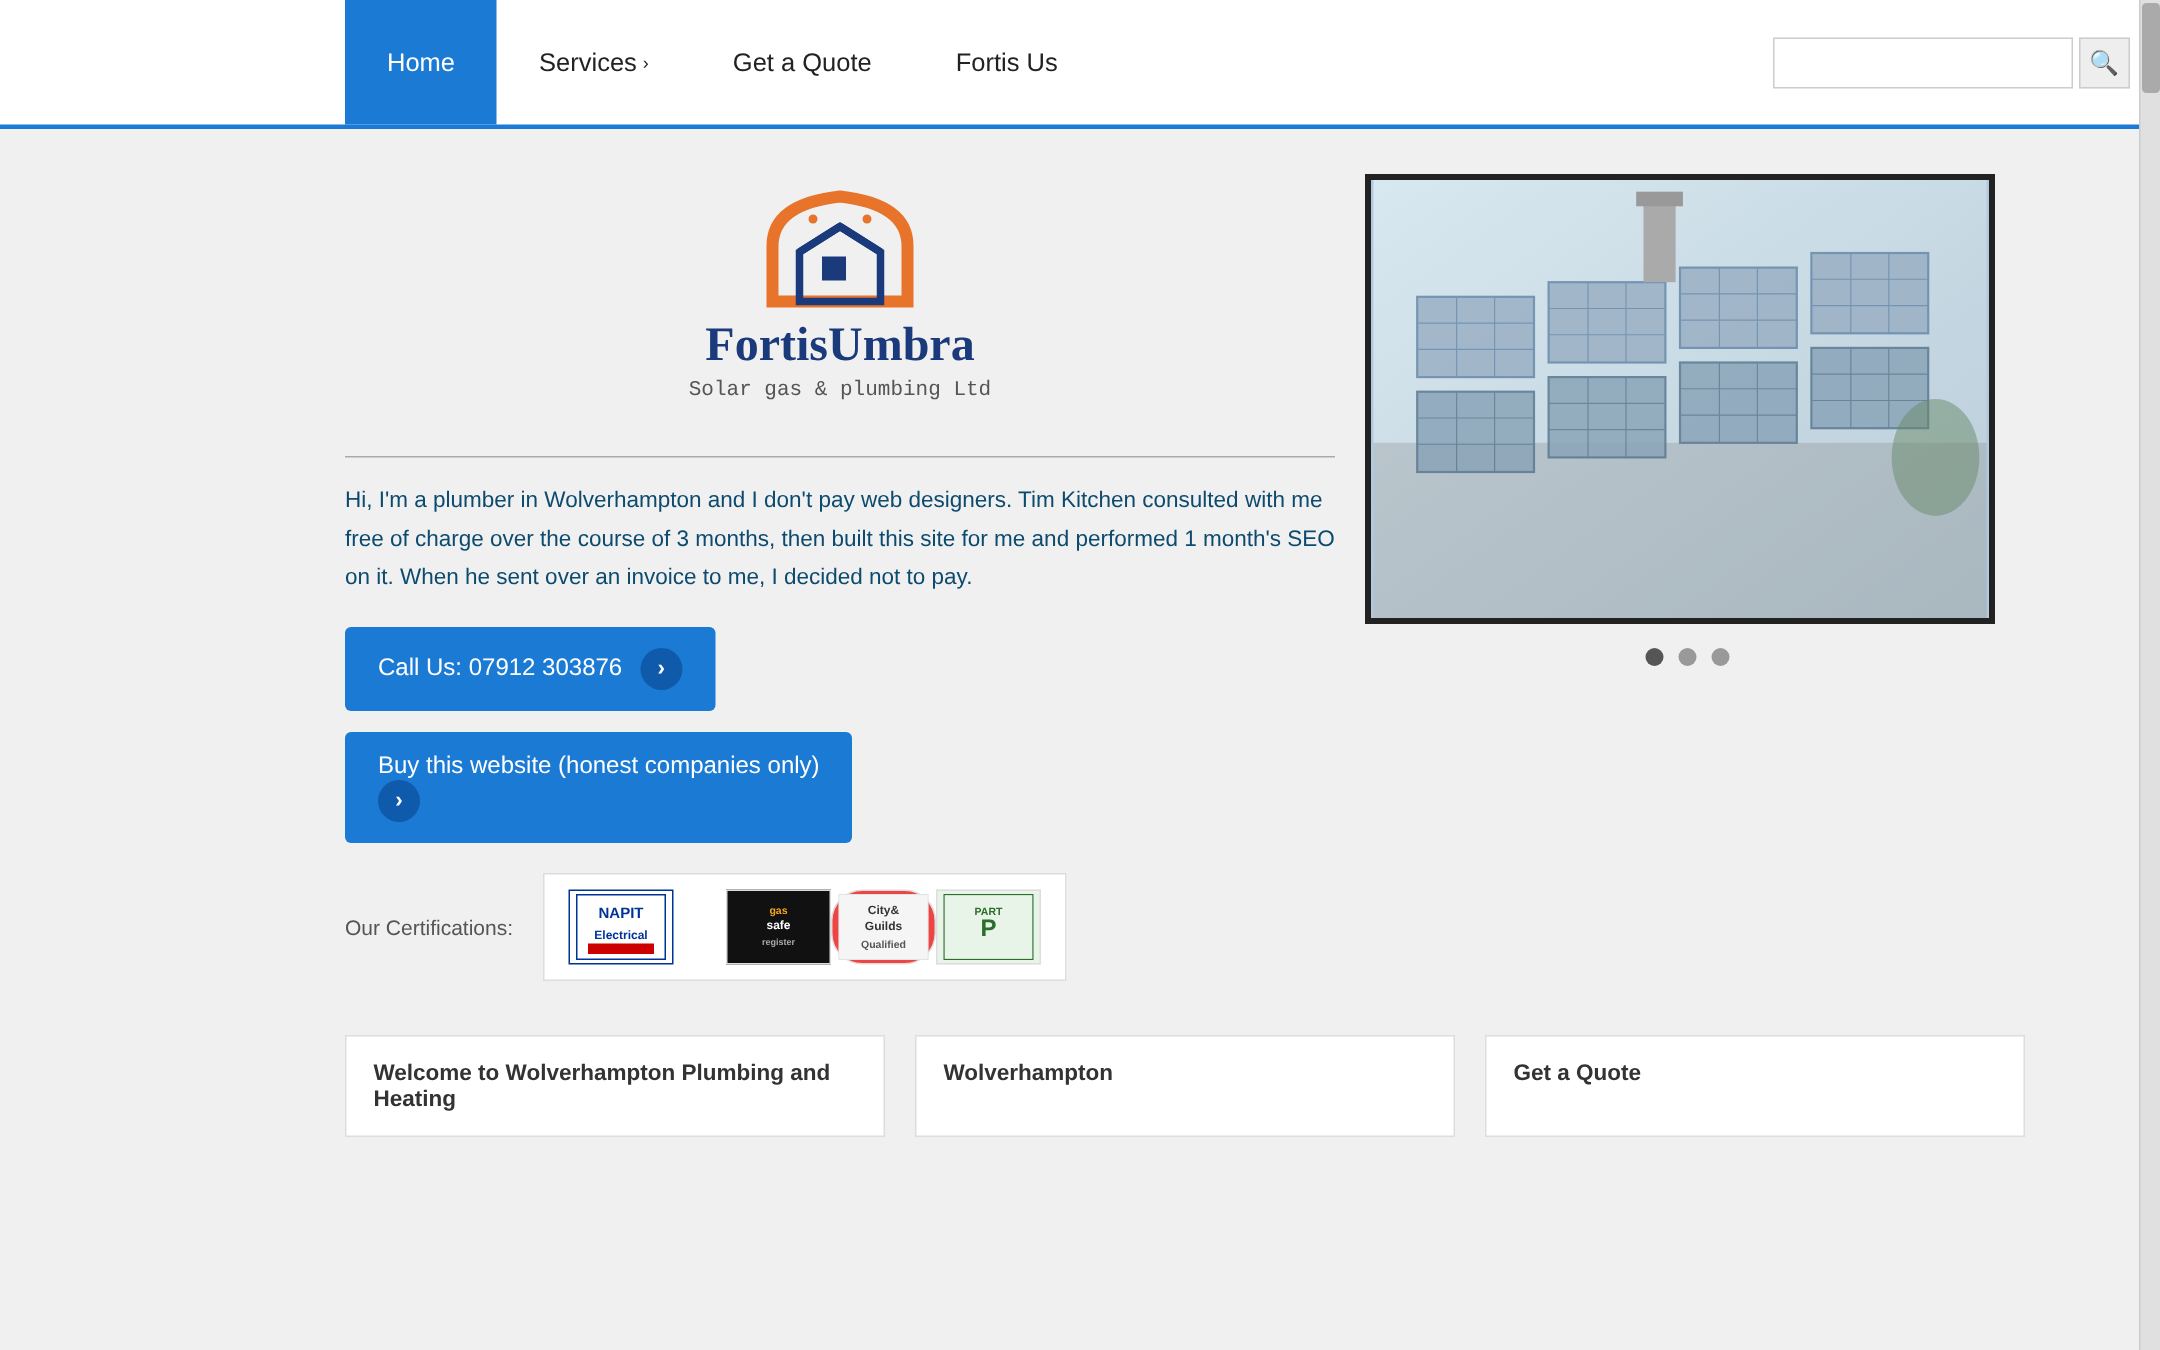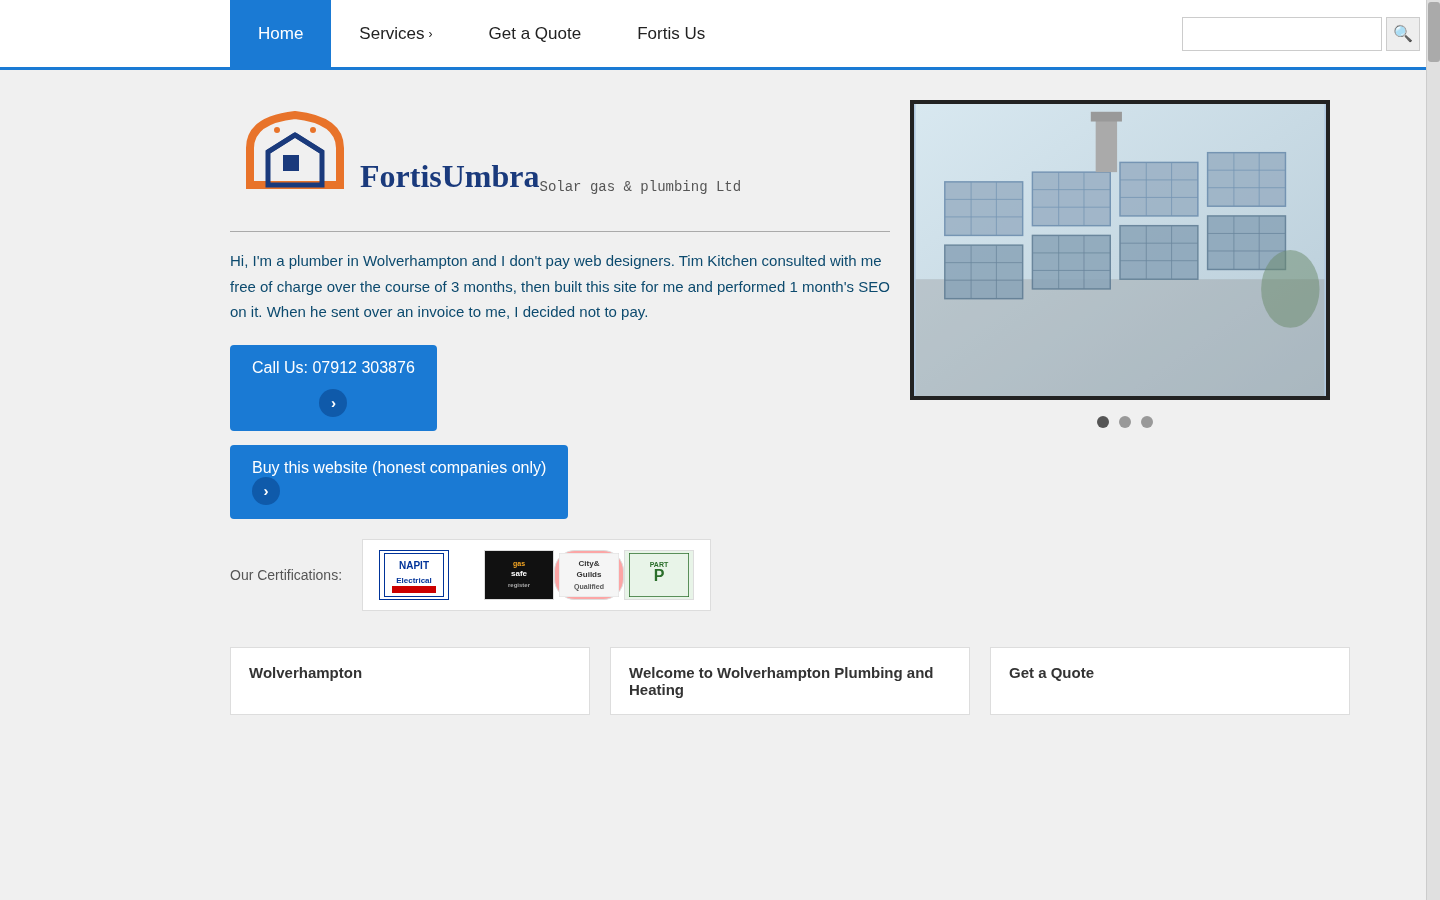--- a/index.html
+++ b/index.html
@@ -13,21 +13,21 @@
     .scrollbar-thumb {
       width: 12px; height: 60px; background: #aaa; border-radius: 3px;
       margin: 2px auto; display: block;
     }
 
     
     nav {
       background: white;
       border-bottom: 3px solid #1a7ad4;
       display: flex; align-items: stretch;
-      height: 70px;
+      height: 86px;
       padding-left: 230px;
     }
     .nav-item {
       display: flex; align-items: center; padding: 0 28px;
       font-size: 17px; font-weight: 500; cursor: pointer;
       color: #222; text-decoration: none;
       border: none; background: none;
     }
     .nav-item.active {
       background: #1a7ad4; color: white;
@@ -53,21 +53,21 @@
       max-width: 1380px;
     }
 
     
     .left-panel {
       flex: 0 0 680px; padding-right: 20px;
     }
 
     
     .logo-area {
-      display: flex; flex-direction: row; align-items: flex-end;
+      display: flex; flex-direction: column; align-items: center;
       padding: 10px 0 20px 0;
     }
     .logo-text-main {
       font-size: 32px; font-weight: bold; color: #333;
       font-family: 'Georgia', serif;
     }
     .logo-text-main span.fortis { color: #1a3a7c; }
     .logo-text-main span.umbra { color: #1a3a7c; }
     .logo-sub { font-size: 14px; color: #555; margin-top: 4px; font-family: Liberation Mono, monospace; }
     .logo-divider {
@@ -84,21 +84,20 @@
     
     .cta-btn {
       display: inline-flex; align-items: center; gap: 12px;
       padding: 14px 22px;
       background: #1a7ad4; color: white;
       font-size: 16px; font-weight: 500;
       border: none; cursor: pointer;
       border-radius: 4px;
       margin-bottom: 14px;
       text-decoration: none;
-      flex-direction: column;
     }
     .cta-btn .arrow-circle {
       width: 28px; height: 28px; border-radius: 50%;
       background: #0f5aaa;
       display: flex; align-items: center; justify-content: center;
       font-size: 15px; color: white; font-weight: bold;
     }
     .btn-block { display: block; }
 
     
@@ -113,21 +112,21 @@
       background: white;
     }
     .cert-logo {
       width: 70px; height: 50px;
       display: flex; align-items: center; justify-content: center;
       font-size: 9px; font-weight: bold; text-align: center;
       border: 1px solid #ddd;
     }
     .cert-napit { background: #fff; color: #003399; border-color: #003399; }
     .cert-gas { background: #111; color: #f5a623; margin-left: 35px; }
-    .cert-city { background: #fca5a5; color: #333; border-radius: 21px; }
+    .cert-city { background: #ef4444; color: #333; border-radius: 21px; }
     .cert-partp { background: #e8f4e8; color: #2a6e2a; }
 
     
     .right-panel {
       flex: 0 0 430px;
       margin-top: 10px;
     }
     .slider-container {
       border: 4px solid #222;
       width: 420px; height: 300px;
@@ -339,21 +338,21 @@
     <div class="slider-dots">
       <div class="dot active"></div>
       <div class="dot"></div>
       <div class="dot"></div>
     </div>
   </div>
 </div>
 
 <div class="bottom-cards">
   <div class="bottom-card">
+    <span>Welcome to Wolverhampton Plumbing and Heating</span>
+  </div>
+  <div class="bottom-card">
     <span>Wolverhampton</span>
-  </div>
-  <div class="bottom-card">
-    <span>Welcome to Wolverhampton Plumbing and Heating</span>
   </div>
   <div class="bottom-card">
     <span>Get a Quote</span>
   </div>
 </div>
 
 </body></html>

